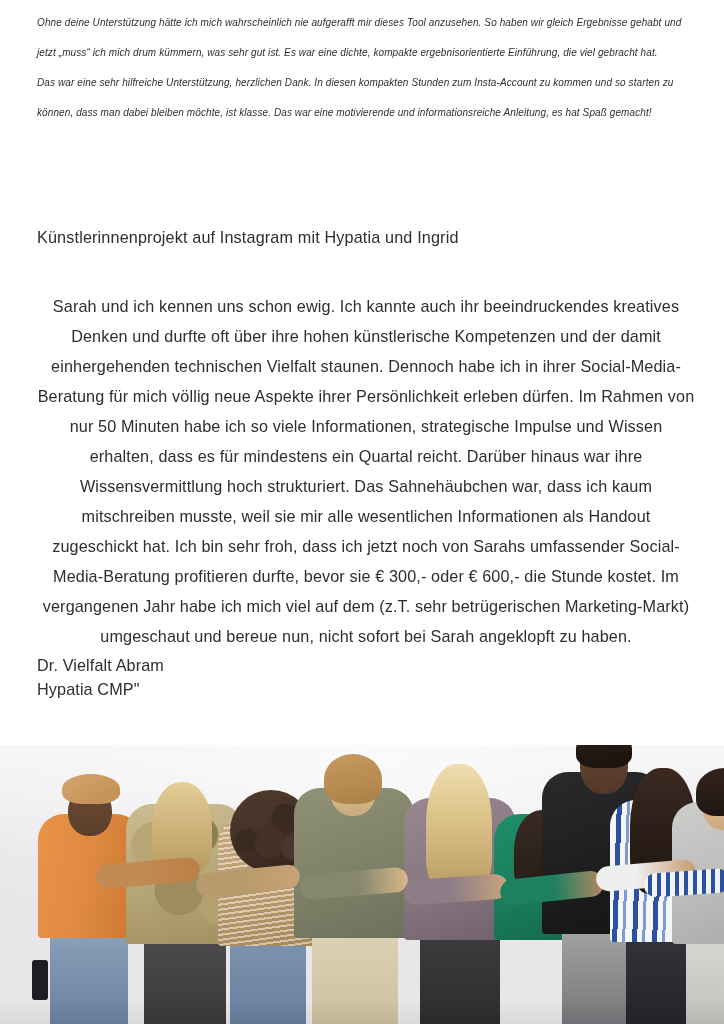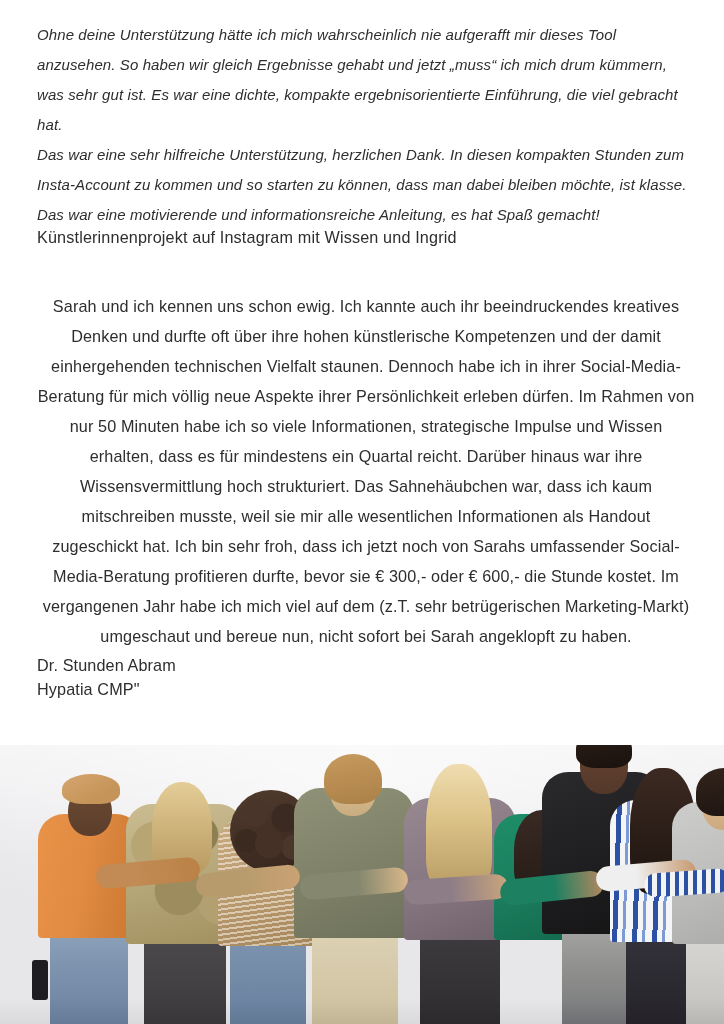--- a/index.html
+++ b/index.html
@@ -28,24 +28,24 @@
     position: absolute;
     left: 0;
     top: 0;
     width: 724px;
     padding: 0;
   }
 
   .testimonial-quote {
     position: absolute;
     left: 37px;
-    top: 20px;
+    top: 8px;
     width: 660px;
     font-style: italic;
-    font-size: 15px;
+    font-size: 10px;
     line-height: 30px;
     letter-spacing: 0.1px;
     color: #2e2e2e;
     white-space: pre-line;
   }
 
   .project-heading {
     position: absolute;
     left: 37px;
     top: 222px;
@@ -257,25 +257,25 @@
 </head>
 <body>
 
 <div class="page">
 
   <div class="content">
 
     <div class="testimonial-quote">Ohne deine Unterstützung hätte ich mich wahrscheinlich nie aufgerafft mir dieses Tool anzusehen. So haben wir gleich Ergebnisse gehabt und jetzt „muss“ ich mich drum kümmern, was sehr gut ist. Es war eine dichte, kompakte ergebnisorientierte Einführung, die viel gebracht hat.
 Das war eine sehr hilfreiche Unterstützung, herzlichen Dank. In diesen kompakten Stunden zum Insta-Account zu kommen und so starten zu können, dass man dabei bleiben möchte, ist klasse. Das war eine motivierende und informationsreiche Anleitung, es hat Spaß gemacht!</div>
 
-    <h2 class="project-heading">Künstlerinnenprojekt auf Instagram mit Wissen und Ingrid</h2>
+    <h2 class="project-heading">Künstlerinnenprojekt auf Instagram mit Hypatia und Ingrid</h2>
 
     <div class="testimonial-body">Sarah und ich kennen uns schon ewig. Ich kannte auch ihr beeindruckendes kreatives Denken und durfte oft über ihre hohen künstlerische Kompetenzen und der damit einhergehenden technischen Vielfalt staunen. Dennoch habe ich in ihrer Social-Media-Beratung für mich völlig neue Aspekte ihrer Persönlichkeit erleben dürfen. Im Rahmen von nur 50 Minuten habe ich so viele Informationen, strategische Impulse und Wissen erhalten, dass es für mindestens ein Quartal reicht. Darüber hinaus war ihre Wissensvermittlung hoch strukturiert. Das Sahnehäubchen war, dass ich kaum mitschreiben musste, weil sie mir alle wesentlichen Informationen als Handout zugeschickt hat. Ich bin sehr froh, dass ich jetzt noch von Sarahs umfassender Social-Media-Beratung profitieren durfte, bevor sie € 300,- oder € 600,- die Stunde kostet. Im vergangenen Jahr habe ich mich viel auf dem (z.T. sehr betrügerischen Marketing-Markt) umgeschaut und bereue nun, nicht sofort bei Sarah angeklopft zu haben.</div>
 
-    <div class="signature">Dr. Stunden Abram
+    <div class="signature">Dr. Vielfalt Abram
 Hypatia CMP"</div>
 
   </div>
 
   <div class="photo">
     <div class="wall"></div>
 
     <div class="people">
 
       <div class="person p1">

